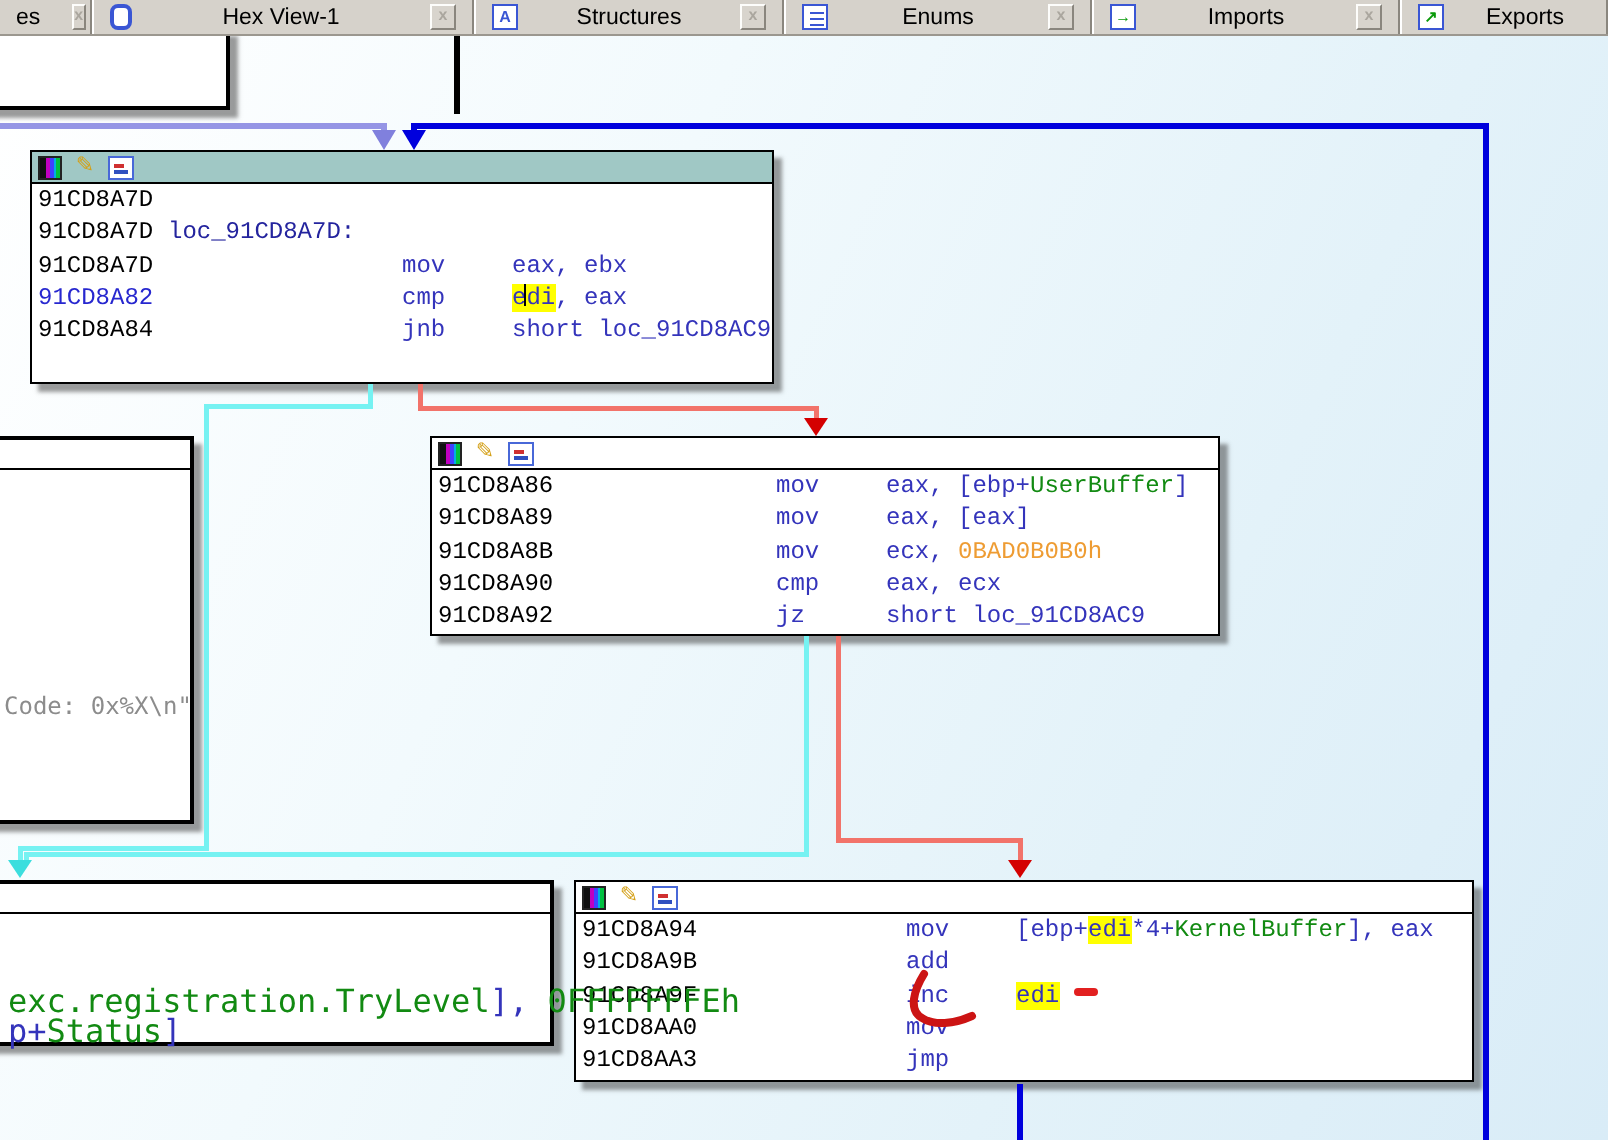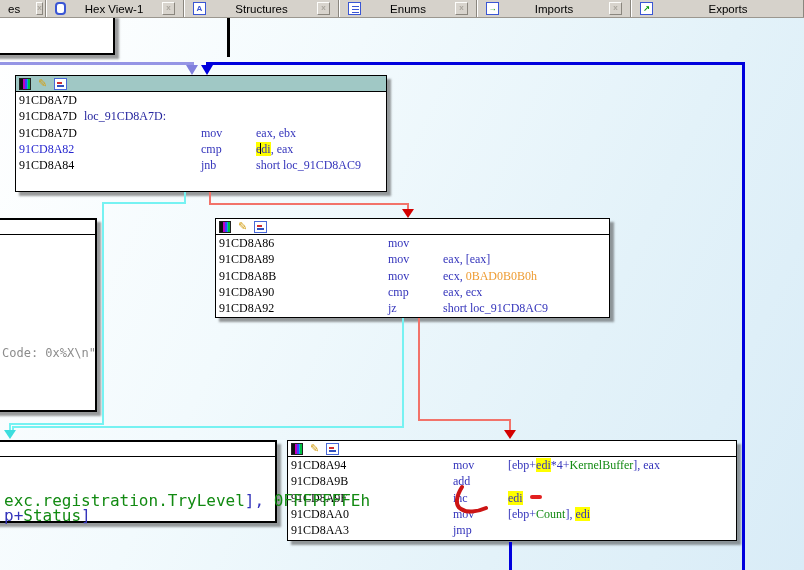--- a/index.html
+++ b/index.html
@@ -38,21 +38,21 @@
   .node-header{height:16px;box-sizing:border-box;border-bottom:1.2px solid #000;
     display:flex;align-items:center;gap:5px;padding:1px 3px;background:#fff;}
   .node-header.selected{background:var(--node_selected_header);}
   .icon-palette{width:12px;height:12px;border:1px solid #222;box-sizing:border-box;
     background:linear-gradient(90deg,#101010 0 3px,#c000c0 3px 5px,#4040ff 5px 7px,#00b0e0 7px 8px,#00c040 8px 10px,#ffe000 10px 12px);}
   .icon-pencil{width:13px;height:13px;font-size:11px;line-height:13px;color:#d4a017;text-align:center;}
   .icon-info{width:13px;height:12px;box-sizing:border-box;border:1px solid #4868d8;
     background:linear-gradient(#d03030,#d03030) 2px 3px/5px 2px no-repeat,
                linear-gradient(#3050c0,#3050c0) 2px 6px/7px 2px no-repeat,#fff;}
 
-  .code{position:relative;font-family:Liberation Serif, serif;font-size:12px;}
+  .code{position:relative;font-family:Liberation Mono, monospace;font-size:12px;}
   .row{position:relative;height:16.3px;line-height:16.3px;white-space:pre;}
   .addr{position:absolute;left:3px;color:#000;}
   .addr.cur{color:var(--addr_current);}
   .lbl{position:absolute;left:68px;color:var(--asm_navy);}
   .mnem{position:absolute;color:var(--asm_blue);}
   .ops{position:absolute;color:var(--asm_blue);}
   .cols-a .mnem{left:185px}.cols-a .ops{left:240px}
   .cols-b .mnem{left:172px}.cols-b .ops{left:227px}
   .cols-c .mnem{left:165px}.cols-c .ops{left:220px}
   .tk-op{color:var(--asm_blue);}
@@ -82,35 +82,35 @@
 <body>
 
 <div id="root">
 
   <div id="tabbar">
     <div class="tab" style="width:46px">
       <span class="tab-label">es</span>
       <span class="tab-spacer"></span>
       <span class="tab-close">x</span>
     </div>
-    <div class="tab" style="width:138px">
+    <div class="tab" style="width:191px">
       <span class="ti ti-hex"></span>
       <span class="tab-spacer"></span>
       <span class="tab-label">Hex View-1</span>
       <span class="tab-spacer"></span>
       <span class="tab-close">x</span>
     </div>
     <div class="tab" style="width:155px">
       <span class="ti ti-box">A</span>
       <span class="tab-spacer"></span>
       <span class="tab-label">Structures</span>
       <span class="tab-spacer"></span>
       <span class="tab-close">x</span>
     </div>
-    <div class="tab" style="width:138px">
+    <div class="tab" style="width:154px">
       <span class="ti ti-enum"></span>
       <span class="tab-spacer"></span>
       <span class="tab-label">Enums</span>
       <span class="tab-spacer"></span>
       <span class="tab-close">x</span>
     </div>
     <div class="tab" style="width:154px">
       <span class="ti ti-box ti-green">→</span>
       <span class="tab-spacer"></span>
       <span class="tab-label">Imports</span>
@@ -145,39 +145,39 @@
       </div>
   </div>
 
   <div class="node" style="left:215px;top:218px;width:395px;height:100px;">
     <div class="node-header">
       <span class="icon-palette"></span>
       <span class="icon-pencil">✎</span>
       <span class="icon-info"></span>
     </div>
     <div class="code cols-b">
-        <div class="row"><span class="addr">91CD8A86</span><span class="mnem">mov</span></div>
+        <div class="row"><span class="addr">91CD8A86</span><span class="mnem">mov</span><span class="ops"><span class="tk-op">eax, [ebp+</span><span class="tk-var">UserBuffer</span><span class="tk-op">]</span></span></div>
         <div class="row"><span class="addr">91CD8A89</span><span class="mnem">mov</span><span class="ops"><span class="tk-op">eax, [eax]</span></span></div>
         <div class="row"><span class="addr">91CD8A8B</span><span class="mnem">mov</span><span class="ops"><span class="tk-op">ecx, </span><span class="tk-orange">0BAD0B0B0h</span></span></div>
         <div class="row"><span class="addr">91CD8A90</span><span class="mnem">cmp</span><span class="ops"><span class="tk-op">eax, ecx</span></span></div>
         <div class="row"><span class="addr">91CD8A92</span><span class="mnem">jz</span><span class="ops"><span class="tk-op">short loc_91CD8AC9</span></span></div>
       </div>
   </div>
 
   <div class="node" style="left:287px;top:440px;width:450px;height:101px;">
     <div class="node-header">
       <span class="icon-palette"></span>
       <span class="icon-pencil">✎</span>
       <span class="icon-info"></span>
     </div>
     <div class="code cols-c">
         <div class="row"><span class="addr">91CD8A94</span><span class="mnem">mov</span><span class="ops"><span class="tk-op">[ebp+</span><span class="tk-hl">edi</span><span class="tk-op">*4+</span><span class="tk-var">KernelBuffer</span><span class="tk-op">], eax</span></span></div>
         <div class="row"><span class="addr">91CD8A9B</span><span class="mnem">add</span></div>
         <div class="row"><span class="addr">91CD8A9F</span><span class="mnem">inc</span><span class="ops"><span class="tk-hl">edi</span><span class="red-dash"></span></span></div>
-        <div class="row"><span class="addr">91CD8AA0</span><span class="mnem">mov</span><span class="ops"><span class="tk-op">[ebp+</span><span class="tk-var">Count</span><span class="tk-op">], </span><span class="tk-hl">edi</span></span></div>
+        <div class="row"><span class="addr">91CD8AA0</span><span class="mnem">mov</span></div>
         <div class="row"><span class="addr">91CD8AA3</span><span class="mnem">jmp</span></div>
       </div>
   </div>
 
   <div class="plain-node" style="left:-8px;top:218px;width:105px;height:194px;">
     <div class="plain-header"></div>
     <div id="code-box-string">Code: 0x%X\n"</div>
   </div>
 
   <div class="plain-node" style="left:-10px;top:440px;width:287px;height:83px;">

